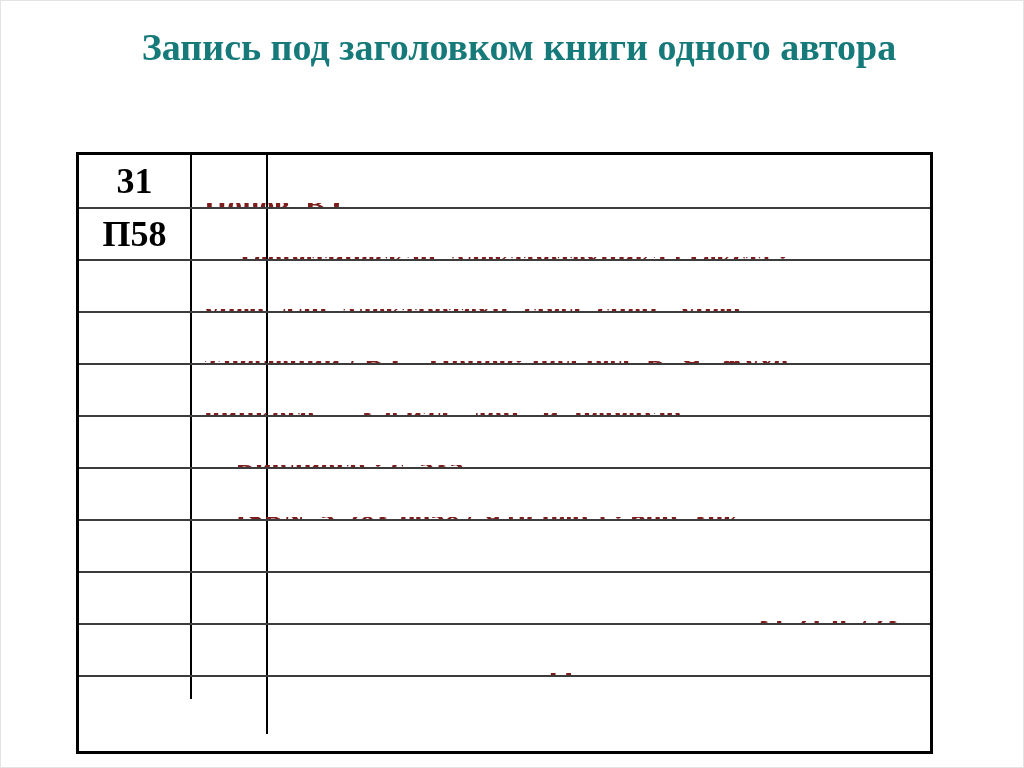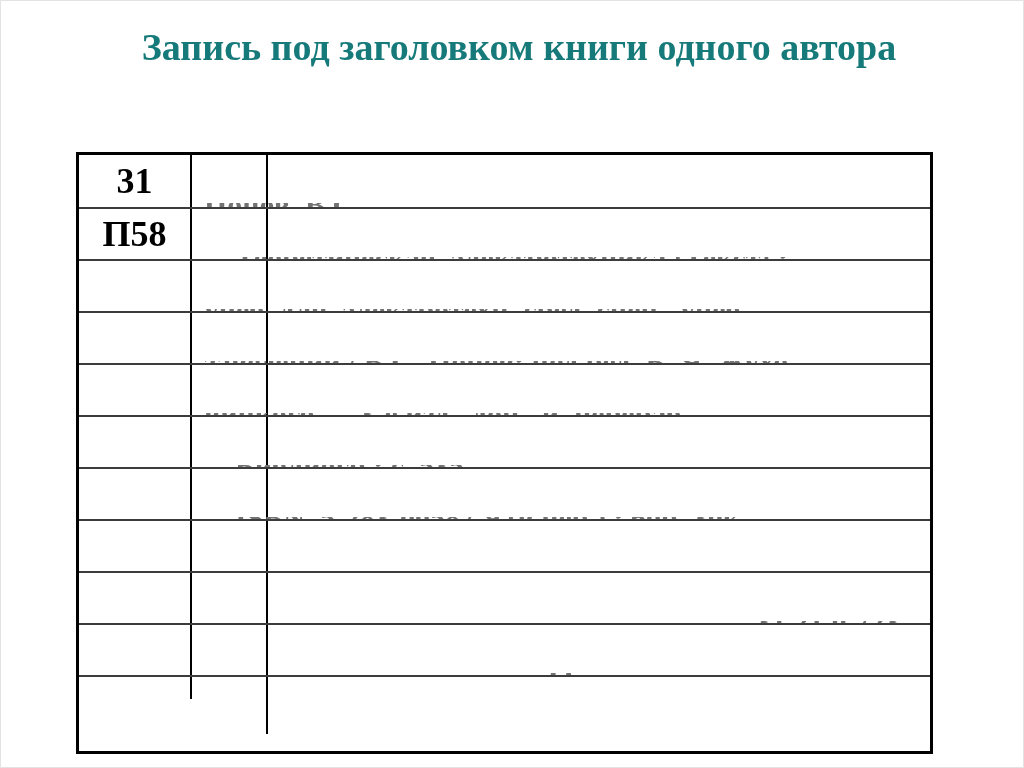--- a/index.html
+++ b/index.html
@@ -73,21 +73,21 @@
     font-size: 36px;
     font-weight: bold;
     color: #000000;
   }
   .cell-main {
     flex: 1 1 auto;
     display: flex;
     align-items: center;
     font-size: 30px;
     font-weight: bold;
-    color: #737373;
+    color: #7f1d1d;
     box-sizing: border-box;
     overflow: hidden;
     margin-top: 48px;
   }
   .cell-main .txt {
     white-space: pre;
   }
   .cell-main.hang   { padding-left: 12px; }
   .cell-main.indent { padding-left: 43px; }
   .cell-main.right  { justify-content: flex-end; padding-right: 30px; }

